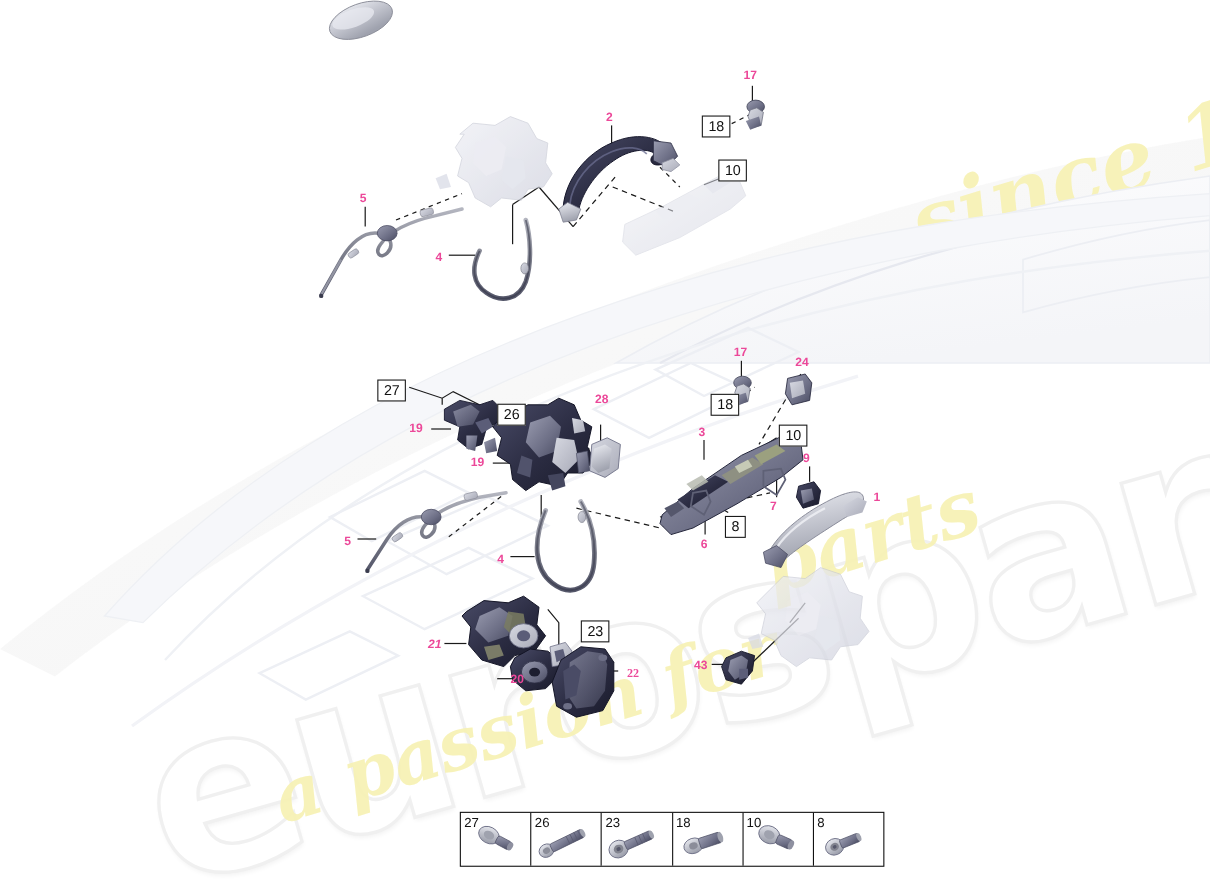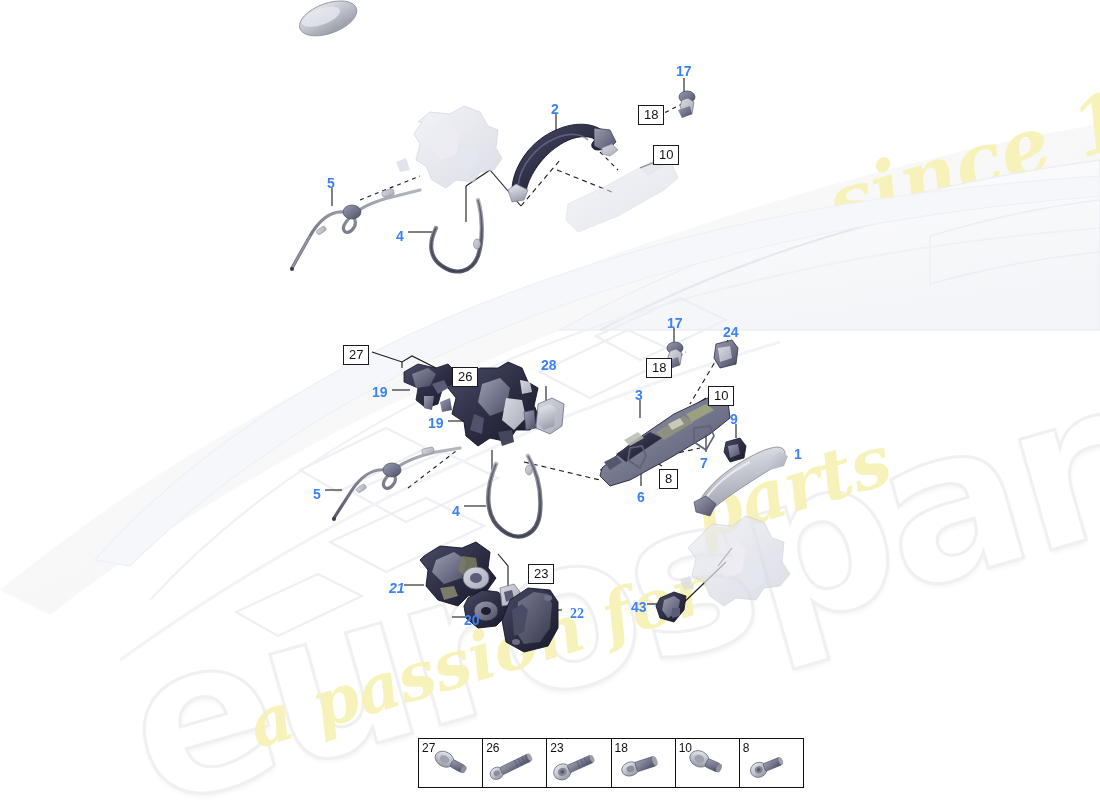--- a/index.html
+++ b/index.html
@@ -50,22 +50,22 @@
   .ghost-svg{position:absolute;left:0;top:0;width:1100px;height:800px;pointer-events:none;}
 
   
   .art-svg{position:absolute;left:0;top:0;width:1100px;height:800px;}
 
   
   .lbl{
     position:absolute;
     font-family:"Liberation Sans", sans-serif;
     font-weight:bold;
-    font-size:14px;
-    color:#3b82f6;
+    font-size:11px;
+    color:#ec4899;
     line-height:1;
     white-space:nowrap;
   }
   .lbl-box{
     position:absolute;
     font-family:"Liberation Sans", sans-serif;
     font-weight:normal;
     font-size:13px;
     color:#111;
     border:1.3px solid #1a1a1a;

